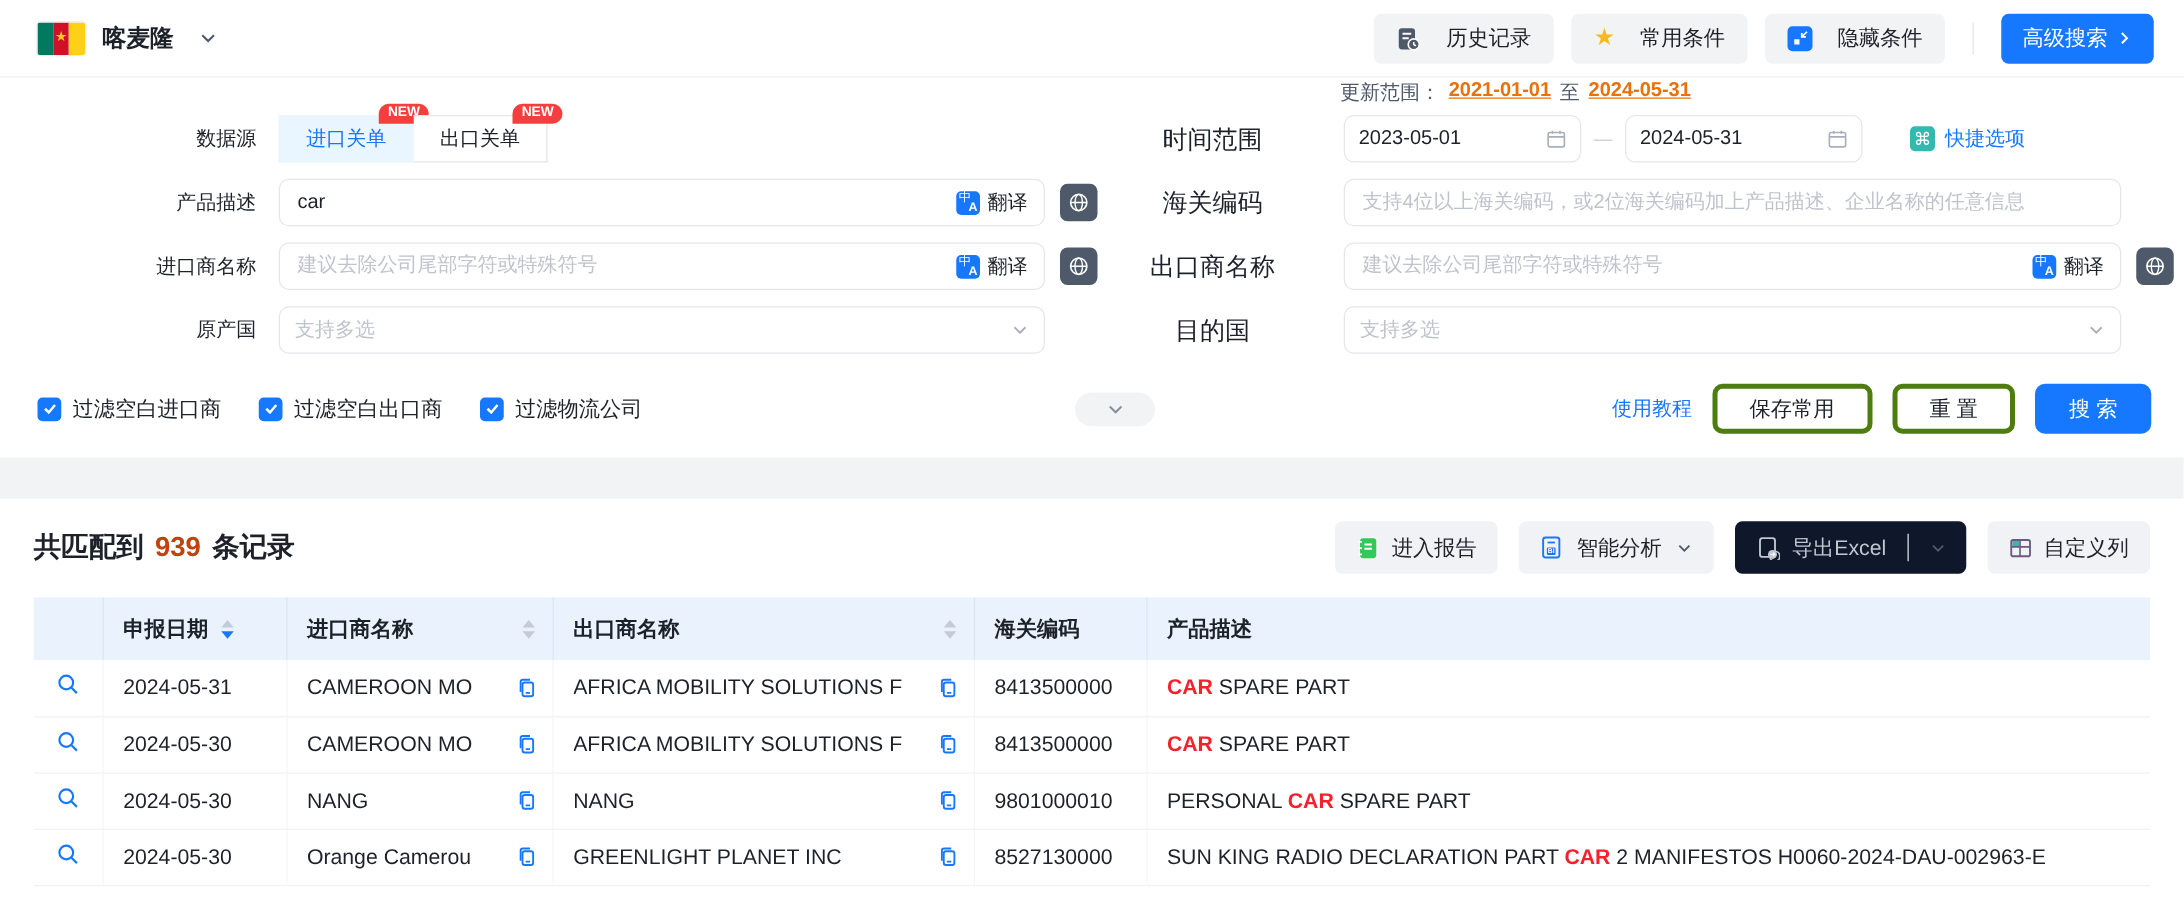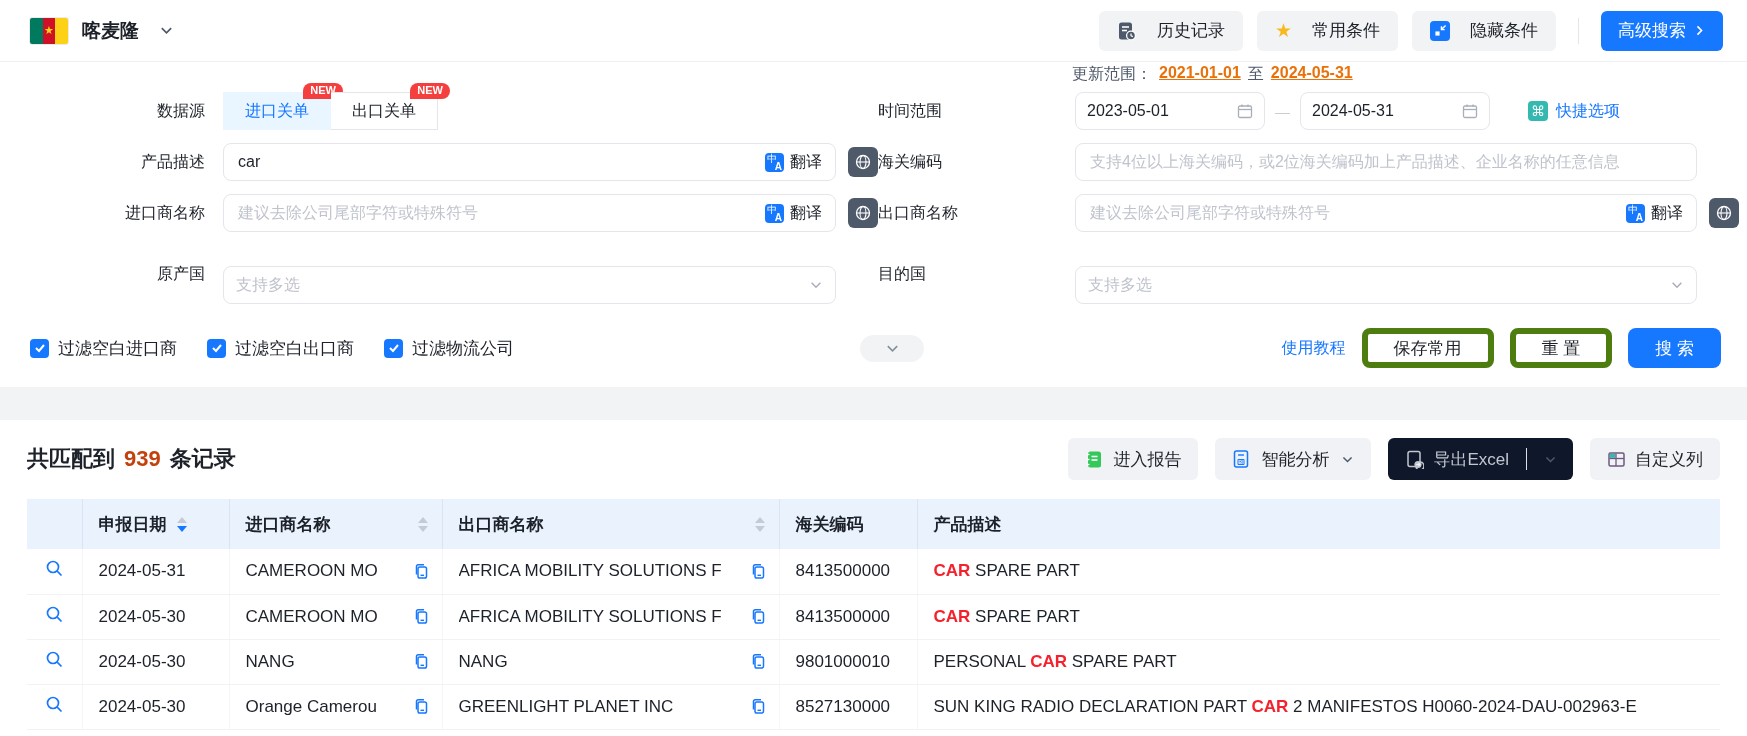--- a/index.html
+++ b/index.html
@@ -22,21 +22,21 @@
   .star { color:#f7ba1e; font-size:19px; line-height:1; }
   .sq-icon { width:20px; height:20px; border-radius:4px; display:grid; place-items:center; flex:none; }
   
   .update-row { display:flex; align-items:flex-start; height:28px; padding-left:1072px; font-size:16px; color:#4e5969; margin-top:2px; white-space:nowrap; }
   .update-row .od { color:#e8710a; font-weight:700; margin:0 7px;text-decoration:underline; }
   .frow { display:flex; align-items:center; margin-bottom:13px; }
   .lab   { width:205px; text-align:right; font-size:16px; flex:none; }
   .gapA  { width:18px; flex:none; }
   .fld-l { width:613px; flex:none; display:flex; align-items:center; }
   .islot { width:42px; flex:none; display:flex; justify-content:flex-end; align-items:center; }
-  .lab-r { width:184px; text-align:left; font-size:16px; flex:none; }
+  .lab-r { width:184px; text-align:center; font-size:20px; flex:none; }
   .gapB  { width:13px; flex:none; }
   .fld-r { width:622px; flex:none; display:flex; align-items:center; }
   
   .tabs { display:flex; }
   .tab { position:relative; height:38px; padding:0 21px; display:flex; align-items:center; font-size:16px; background:#fff; border:1px solid #e5e6eb; cursor:pointer; }
   .tab.active { background:#e9f5ff; color:#1677ff; border-color:#e9f5ff; }
   .tab + .tab { border-left:none; }
   .badge-new { position:absolute; top:-10px; right:-13px; background:#f53f3f; color:#fff; font-size:11px; font-weight:700; padding:2px 7px 3px; border-radius:9px 9px 9px 0; line-height:1; }
   
   .dateinput { width:190px; height:38px; border:1px solid #e5e6eb; border-radius:8px; display:flex; align-items:center; justify-content:space-between; padding:0 11px; font-size:16px; cursor:pointer; flex:none; }
@@ -44,29 +44,29 @@
   .quick { display:flex; align-items:center; gap:8px; margin-left:38px; color:#1677ff; font-size:16px; cursor:pointer; white-space:nowrap; }
   .cmd-icon { width:20px; height:20px; background:#33b9b0; border-radius:4px; color:#fff; display:grid; place-items:center; font-size:14px; line-height:1; }
   .tinput { width:100%; height:38px; border:1px solid #e5e6eb; border-radius:8px; display:flex; align-items:center; padding:0 4px 0 12px; }
   .tinput input { border:none; outline:none; flex:1; min-width:0; font-size:16px; font-family:inherit; color:#1d2129; background:transparent; }
   .tinput input::placeholder { color:#bfc3cc; }
   .translate-btn { display:flex; align-items:center; gap:6px; font-size:16px; color:#1d2129; padding:0 9px; flex:none; cursor:pointer; }
   .zh-icon { width:19px; height:19px; background:#1677ff; border-radius:4px; position:relative; color:#fff; flex:none; }
   .zh-icon .z { position:absolute; top:0; left:2px; font-size:10px; line-height:11px; }
   .zh-icon .a { position:absolute; bottom:0; right:2px; font-size:10px; font-weight:700; line-height:11px; }
   .globe-btn { width:30px; height:30px; background:#4e5969; border-radius:6px; display:grid; place-items:center; cursor:pointer; flex:none; }
-  .select { width:100%; height:38px; border:1px solid #e5e6eb; border-radius:8px; display:flex; align-items:center; justify-content:space-between; padding:0 12px; font-size:16px; color:#bfc3cc; cursor:pointer;margin-top:21px; }
+  .select { width:100%; height:38px; border:1px solid #e5e6eb; border-radius:8px; display:flex; align-items:center; justify-content:space-between; padding:0 12px; font-size:16px; color:#bfc3cc; cursor:pointer; }
   
   .check-row { display:flex; align-items:center; padding:0 26px 0 30px; margin-top:24px; height:40px; }
   .cb { display:flex; align-items:center; gap:9px; margin-right:30px; font-size:17px; cursor:pointer; }
   .cb .box { width:19px; height:19px; background:#1677ff; border-radius:4px; display:grid; place-items:center; flex:none; }
   .collapse-pill { width:64px; height:27px; background:#f2f3f5; border-radius:14px; display:grid; place-items:center; margin-left:316px; cursor:pointer; }
   .actions { margin-left:auto; display:flex; align-items:center; gap:16px; }
   .link { color:#1677ff; font-size:16px; cursor:pointer; }
-  .btn-plain { height:40px; background:#fff; border:6px solid #4d7c0f; border-radius:8px; font-size:17px; display:grid; place-items:center; padding:0 26px; cursor:pointer; white-space:nowrap; }
+  .btn-plain { height:40px; background:#fff; border:4px solid #4d7c0f; border-radius:8px; font-size:17px; display:grid; place-items:center; padding:0 26px; cursor:pointer; white-space:nowrap; }
   .btn-search { height:40px; background:#1677ff; color:#fff; border-radius:8px; font-size:17px; display:grid; place-items:center; padding:0 27px; cursor:pointer; white-space:nowrap; }
   
   .band { height:33px; background:#f2f3f5; margin-top:19px; }
   .results { padding:15px 27px 0; }
   .res-head { display:flex; align-items:center; height:48px; }
   .res-title { font-size:22px; font-weight:700; display:flex; align-items:center; }
   .res-title .num { color:#c2410c; margin:0 9px; }
   .res-btns { margin-left:auto; display:flex; align-items:center; gap:17px; }
   .rbtn { height:42px; background:#f0f2f5; border-radius:6px; display:flex; align-items:center; gap:9px; padding:0 17px; font-size:17px; cursor:pointer; white-space:nowrap; }
   .rbtn .chev { margin-left:3px; }

